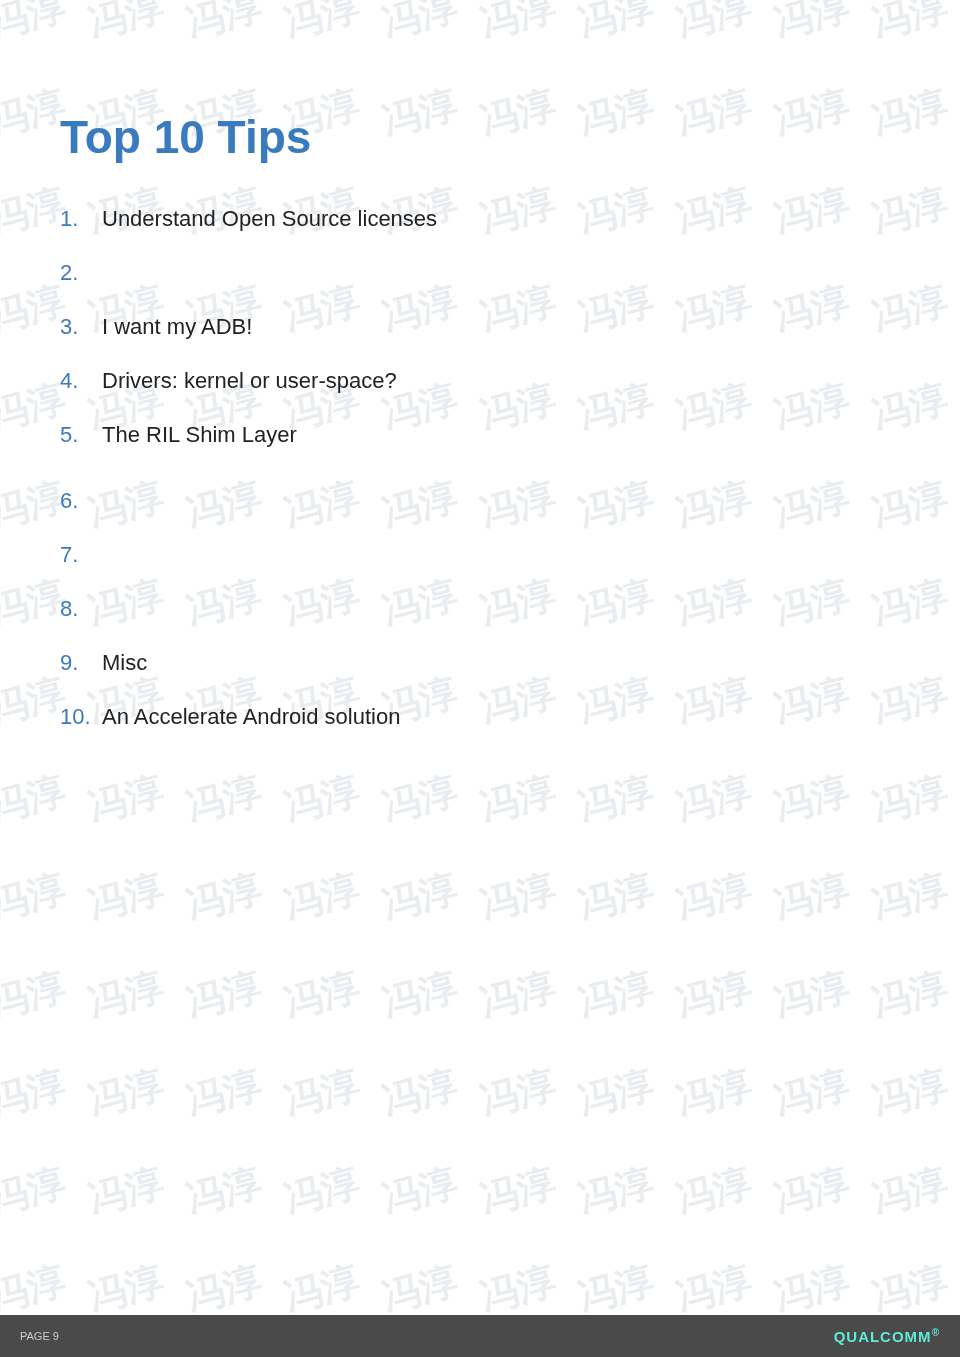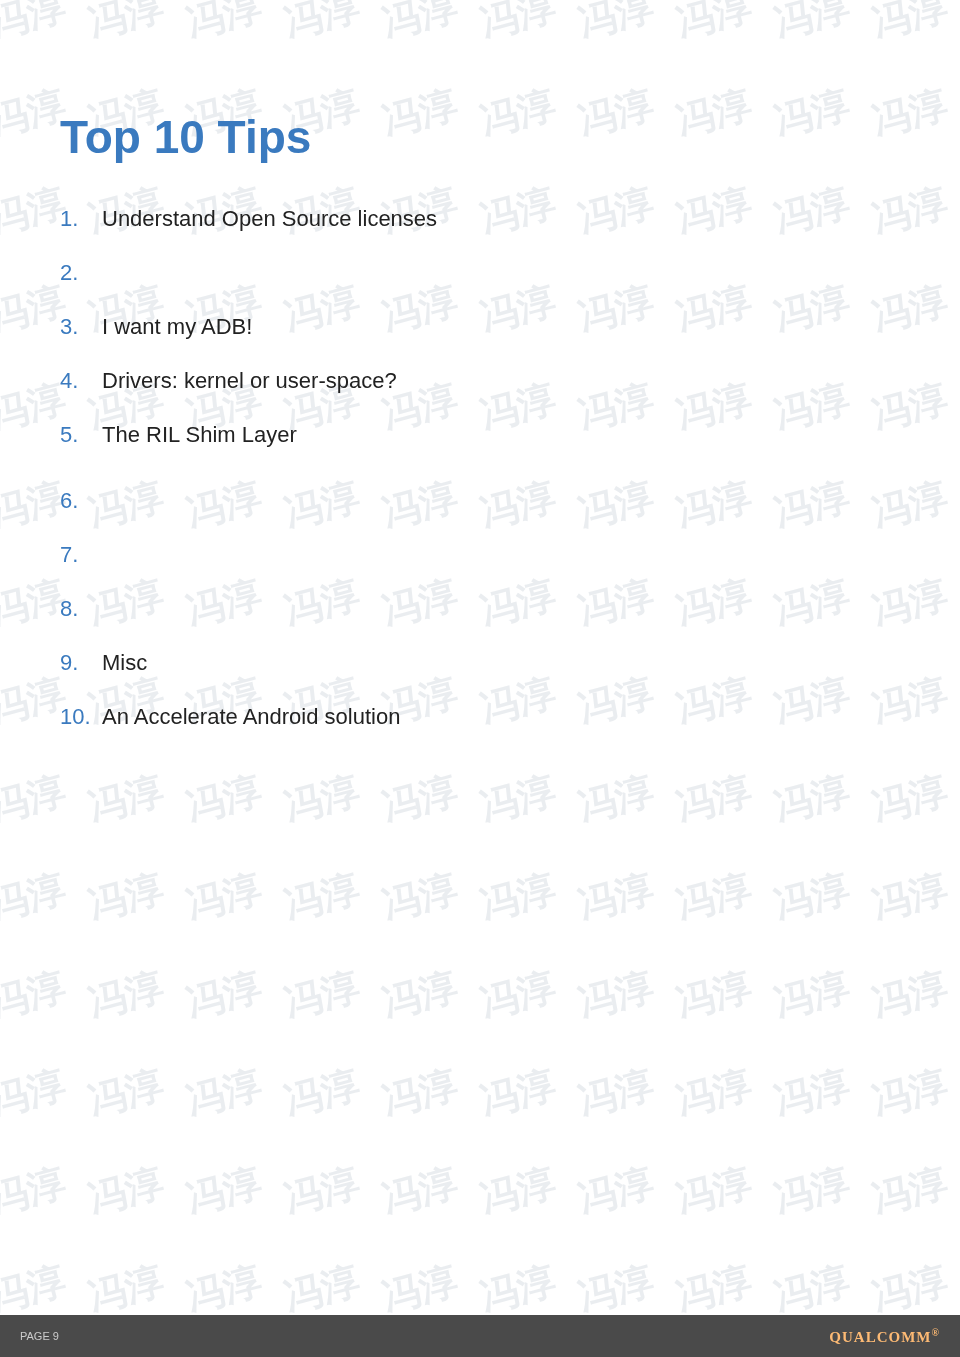--- a/index.html
+++ b/index.html
@@ -102,24 +102,24 @@
       z-index: 2;
     }
 
     .footer-page {
       color: #cccccc;
       font-size: 11px;
       font-family: 'Arial', sans-serif;
     }
 
     .footer-logo {
-      color: #fdba74;
+      color: #5eead4;
       font-size: 15px;
       font-weight: bold;
-      font-family: Liberation Serif, serif;
+      font-family: Liberation Sans, sans-serif;
       letter-spacing: 1px;
     }
 
     .footer-logo span {
       font-size: 10px;
       vertical-align: super;
     }
   </style>
 </head>
 <body>

